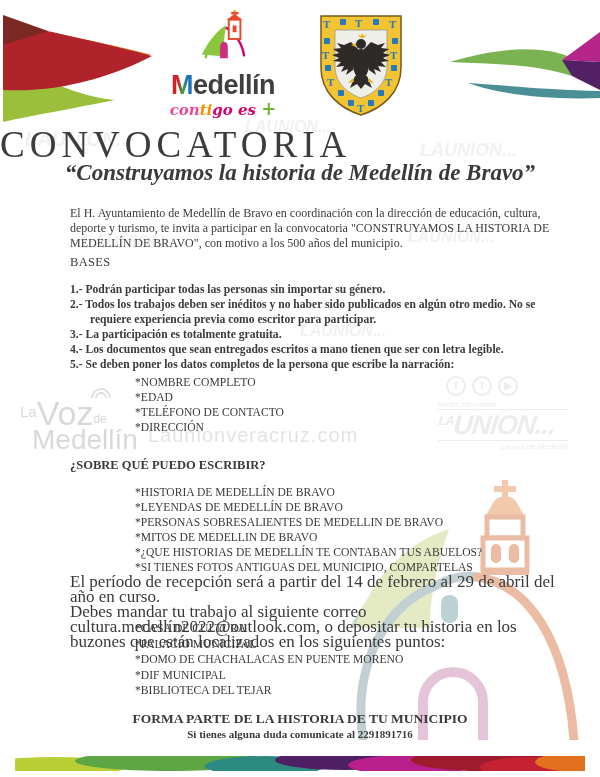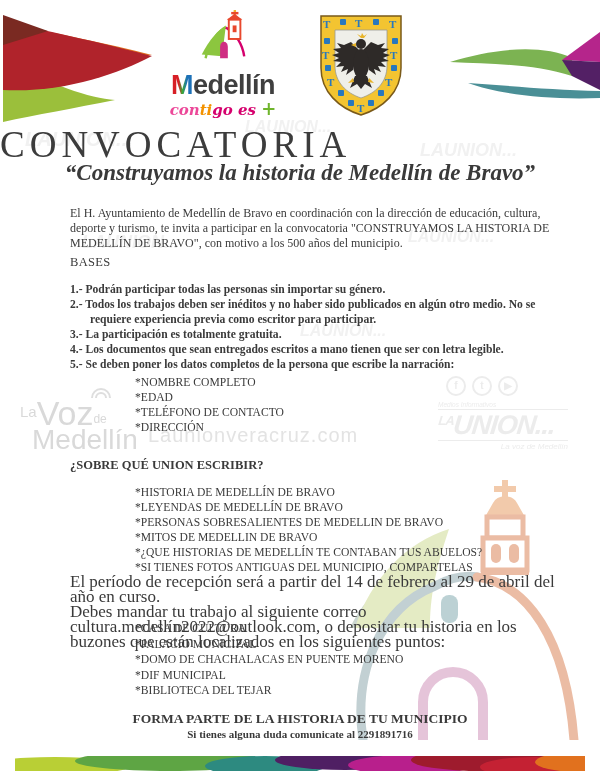--- a/index.html
+++ b/index.html
@@ -188,21 +188,21 @@
   <div class="li">5.- Se deben poner los datos completos de la persona que escribe la narración:</div>
 </div>
 
 <div class="abs pdata">
   <div>*NOMBRE COMPLETO</div>
   <div>*EDAD</div>
   <div>*TELÉFONO DE CONTACTO</div>
   <div>*DIRECCIÓN</div>
 </div>
 
-<div class="abs h-topics">¿SOBRE QUÉ UNION ESCRIBIR?</div>
+<div class="abs h-topics">¿SOBRE QUÉ PUEDO ESCRIBIR?</div>
 
 <div class="abs topics">
   <div>*HISTORIA DE MEDELLÍN DE BRAVO</div>
   <div>*LEYENDAS DE MEDELLÍN DE BRAVO</div>
   <div>*PERSONAS SOBRESALIENTES DE MEDELLIN DE BRAVO</div>
   <div>*MITOS DE MEDELLIN DE BRAVO</div>
   <div>*¿QUE HISTORIAS DE MEDELLÍN TE CONTABAN TUS ABUELOS?</div>
   <div>*SI TIENES FOTOS ANTIGUAS DEL MUNICIPIO, COMPARTELAS</div>
 </div>
 

